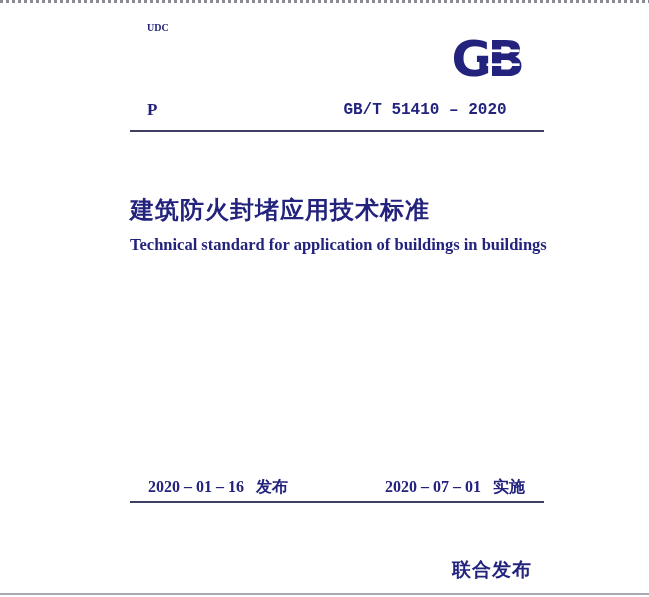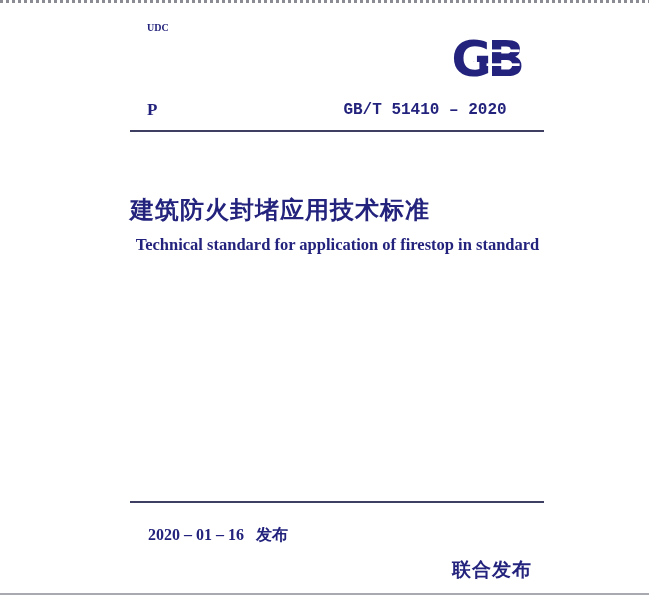--- a/index.html
+++ b/index.html
@@ -44,21 +44,21 @@
     font-size:24px;font-weight:700;letter-spacing:1px;white-space:nowrap;
   }
   .title-en{
     position:absolute;left:130px;top:235px;width:415px;text-align:center;
     font-family:"Liberation Serif", serif;font-weight:bold;font-size:16.5px;white-space:nowrap;
   }
   .dates-row{
     position:absolute;left:148px;top:477px;width:377px;
     display:flex;justify-content:space-between;align-items:baseline;
   }
-  .date-group{display:flex;align-items:baseline;gap:12px;white-space:nowrap;margin-top:48px;}
+  .date-group{display:flex;align-items:baseline;gap:12px;white-space:nowrap;}
   .date-value{font-family:"Liberation Serif", serif;font-weight:bold;font-size:16px;}
   .date-label{font-size:16px;font-weight:700;font-family:Liberation Serif, serif;}
   .publisher{
     position:absolute;left:152px;top:545px;line-height:20px;white-space:nowrap;
   }
   .pub-line1{font-size:16px;font-weight:700;letter-spacing:4.5px;}
   .pub-line2{font-size:16px;font-weight:700;letter-spacing:12.8px;}
   .joint-label{
     position:absolute;left:452px;top:557px;
     font-size:19px;font-weight:700;letter-spacing:1px;white-space:nowrap;
@@ -85,26 +85,30 @@
   </svg>
 
   <div class="p-label">P</div>
 
   <div class="std-number">GB/T 51410 – 2020</div>
 
   <div class="rule rule-top"></div>
 
   <div class="title-zh">建筑防火封堵应用技术标准</div>
 
-  <div class="title-en">Technical standard for application of firestop in standard</div>
+  <div class="title-en">Technical standard for application of buildings in buildings</div>
 
   <div class="dates-row">
     <div class="date-group">
       <span class="date-value">2020 – 01 – 16</span>
       <span class="date-label">发布</span>
+    </div>
+    <div class="date-group">
+      <span class="date-value">2020 – 07 – 01</span>
+      <span class="date-label">实施</span>
     </div>
   </div>
 
   <div class="rule rule-dates"></div>
 
 
   <div class="joint-label">联合发布</div>
 
   <div class="bottom-line"></div>
 

